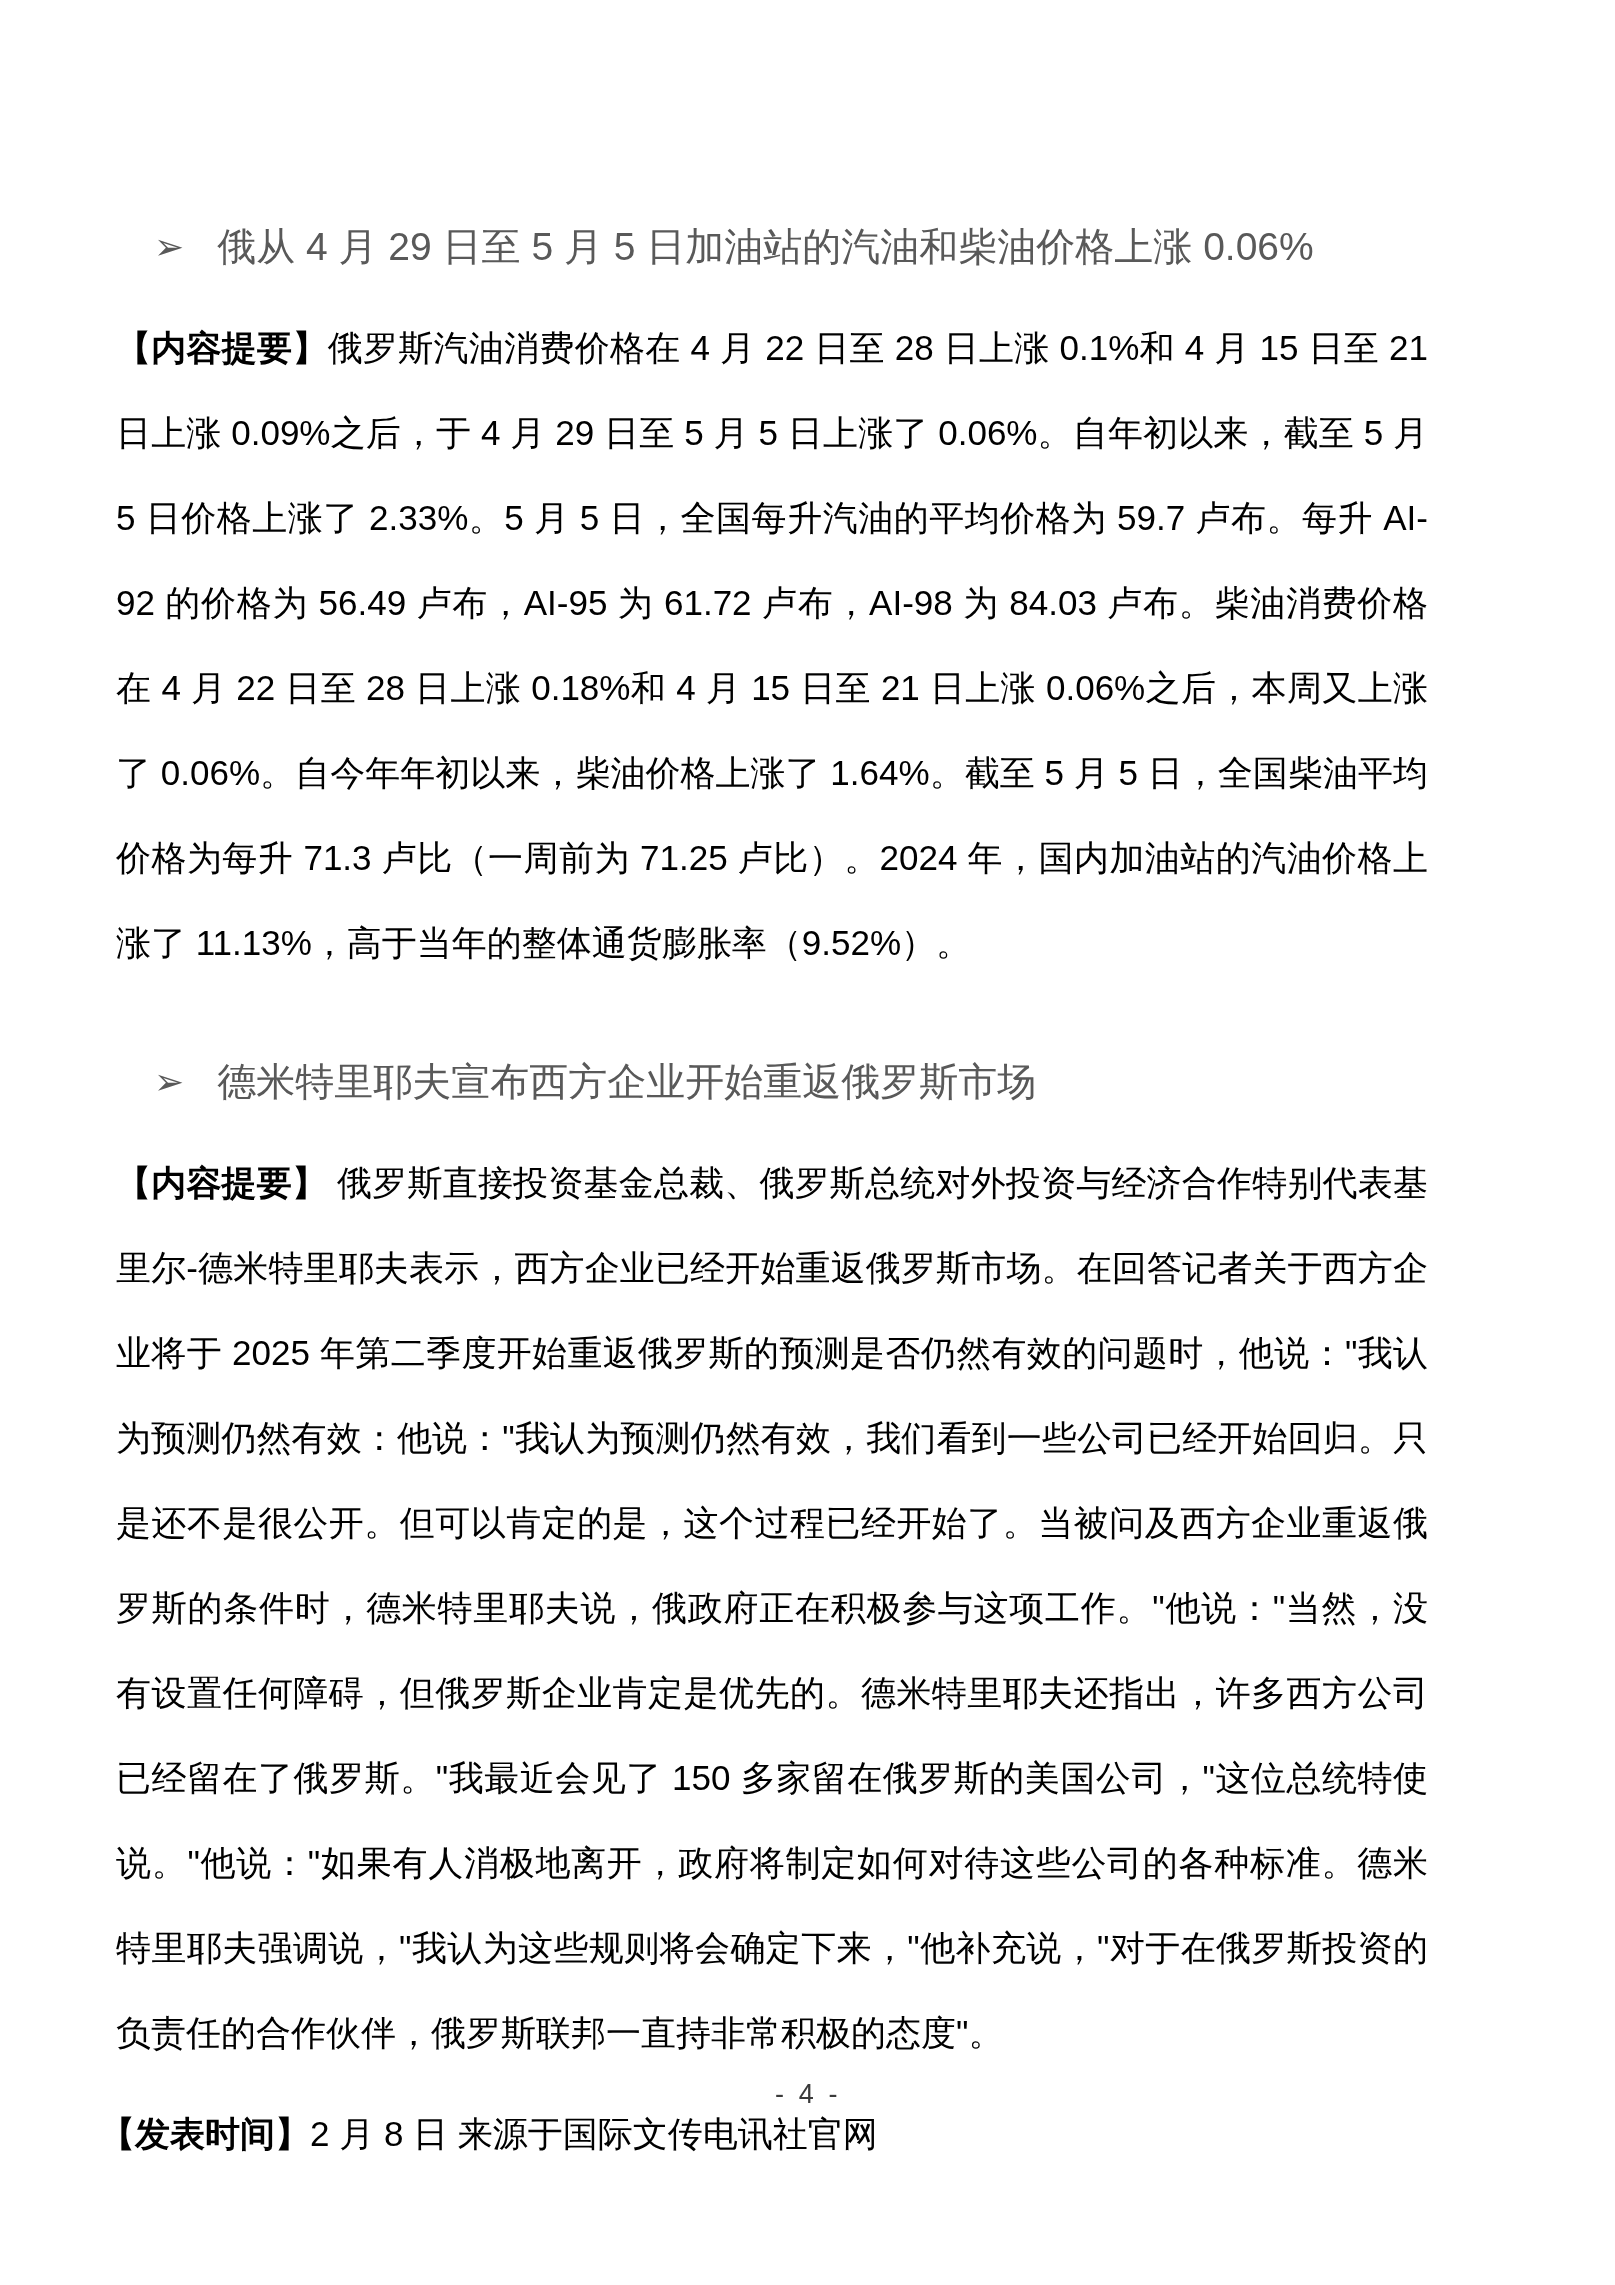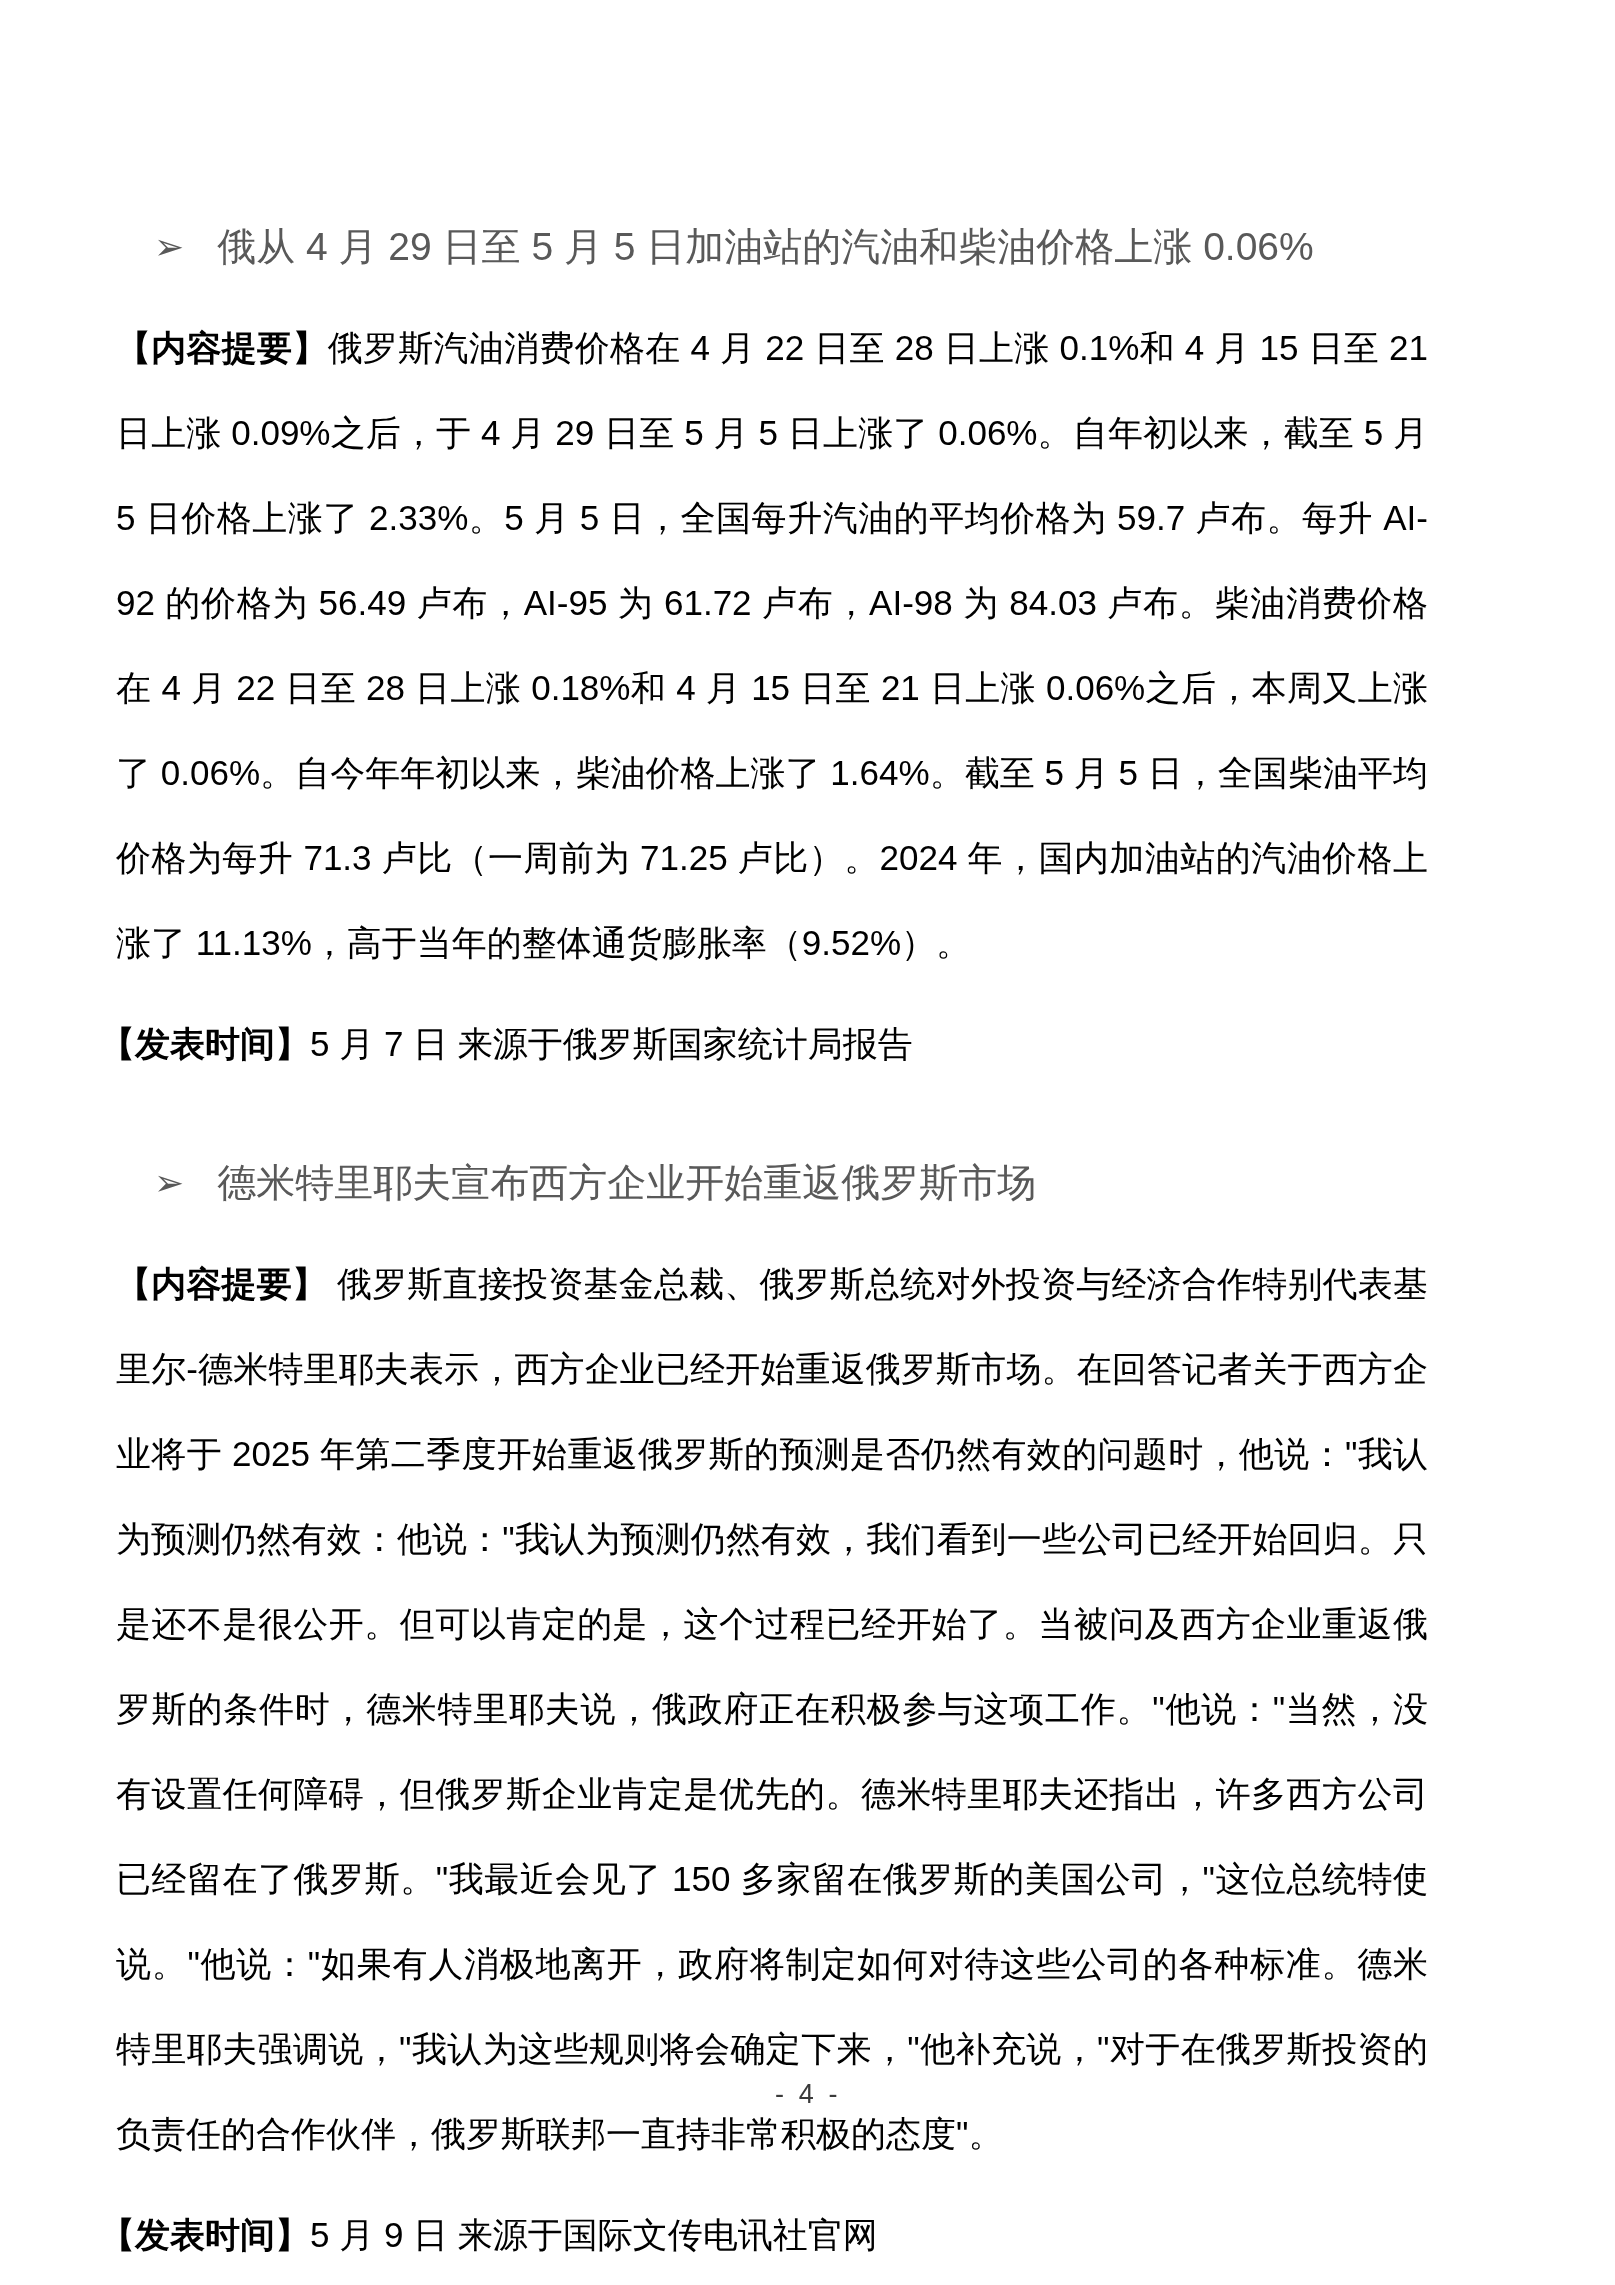--- a/index.html
+++ b/index.html
@@ -69,28 +69,27 @@
 <body>
 
 <div class="page">
 
   <section class="news-section section-1">
     <h2 class="section-heading">
       <span class="bullet">➢</span>
       <span class="heading-text">俄从 4 月 29 日至 5 月 5 日加油站的汽油和柴油价格上涨 0.06%</span>
     </h2>
     <p class="body-para"><strong class="label">【内容提要】</strong><span class="summary-text">俄罗斯汽油消费价格在 4 月 22 日至 28 日上涨 0.1%和 4 月 15 日至 21 日上涨 0.09%之后，于 4 月 29 日至 5 月 5 日上涨了 0.06%。自年初以来，截至 5 月 5 日价格上涨了 2.33%。5 月 5 日，全国每升汽油的平均价格为 59.7 卢布。每升 AI-92 的价格为 56.49 卢布，AI-95 为 61.72 卢布，AI-98 为 84.03 卢布。柴油消费价格在 4 月 22 日至 28 日上涨 0.18%和 4 月 15 日至 21 日上涨 0.06%之后，本周又上涨了 0.06%。自今年年初以来，柴油价格上涨了 1.64%。截至 5 月 5 日，全国柴油平均价格为每升 71.3 卢比（一周前为 71.25 卢比）。2024 年，国内加油站的汽油价格上涨了 11.13%，高于当年的整体通货膨胀率（9.52%）。</span></p>
-    <p class="publish-line"><strong class="label">【发表时间】</strong><span class="publish-text">5 月 7 日 来源于俄罗斯国家统计局报告</span></p>
   </section>
 
   <section class="news-section section-2">
     <h2 class="section-heading">
       <span class="bullet">➢</span>
       <span class="heading-text">德米特里耶夫宣布西方企业开始重返俄罗斯市场</span>
     </h2>
     <p class="body-para"><strong class="label">【内容提要】</strong><span class="summary-text"> 俄罗斯直接投资基金总裁、俄罗斯总统对外投资与经济合作特别代表基里尔-德米特里耶夫表示，西方企业已经开始重返俄罗斯市场。在回答记者关于西方企业将于 2025 年第二季度开始重返俄罗斯的预测是否仍然有效的问题时，他说："我认为预测仍然有效：他说："我认为预测仍然有效，我们看到一些公司已经开始回归。只是还不是很公开。但可以肯定的是，这个过程已经开始了。当被问及西方企业重返俄罗斯的条件时，德米特里耶夫说，俄政府正在积极参与这项工作。"他说："当然，没有设置任何障碍，但俄罗斯企业肯定是优先的。德米特里耶夫还指出，许多西方公司已经留在了俄罗斯。"我最近会见了 150 多家留在俄罗斯的美国公司，"这位总统特使说。"他说："如果有人消极地离开，政府将制定如何对待这些公司的各种标准。德米特里耶夫强调说，"我认为这些规则将会确定下来，"他补充说，"对于在俄罗斯投资的负责任的合作伙伴，俄罗斯联邦一直持非常积极的态度"。</span></p>
-    <p class="publish-line"><strong class="label">【发表时间】</strong><span class="publish-text">5 月 9 日 来源于国际文传电讯社官网</span></p>
+    <p class="publish-line"><strong class="label">【发表时间】</strong><span class="publish-text">2 月 8 日 来源于国际文传电讯社官网</span></p>
   </section>
 
   <div class="page-footer">- 4 -</div>
 
 </div>
 
 
 </body></html>

